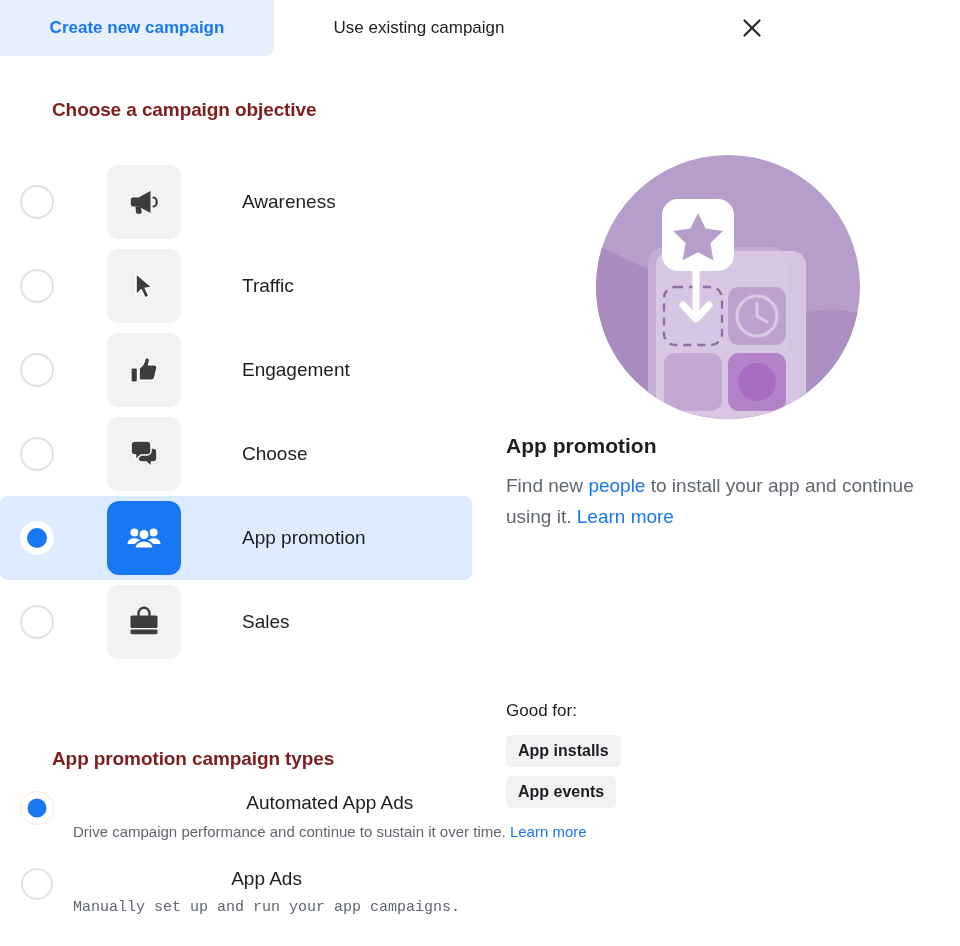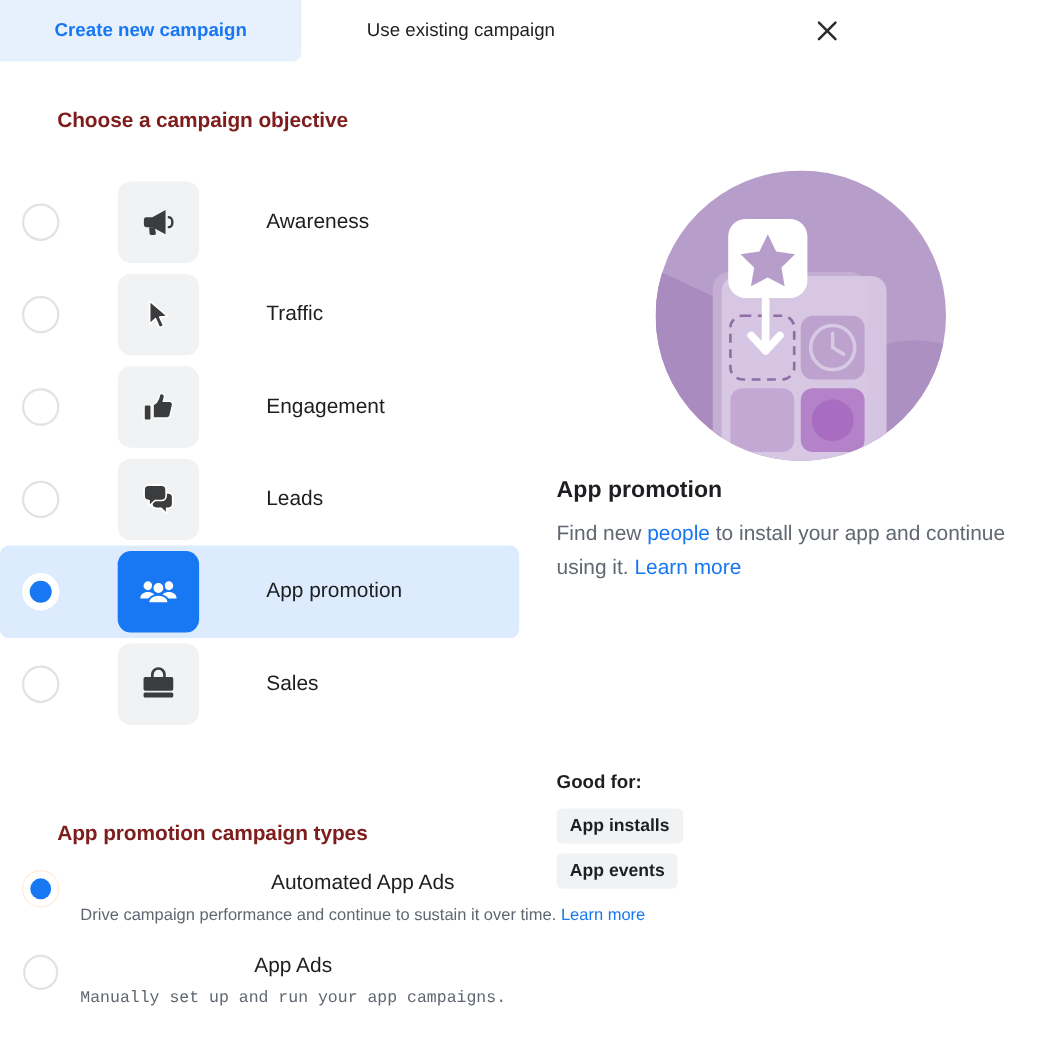--- a/index.html
+++ b/index.html
@@ -100,21 +100,21 @@
     font-size: 21px; font-weight: bold; color: #1c1e21;
   }
   .detail-desc {
     position: absolute; left: 0; top: 315px; width: 408px;
     font-size: 19px; line-height: 31px; color: #606770;
   }
   .detail-desc a { color: #1877f2; text-decoration: none; cursor: pointer; }
 
   .goodfor-label {
     position: absolute; left: 0; top: 546px;
-    font-size: 17px; font-weight: bold; color: #1c1e21;
+    font-size: 17px; font-weight: normal; color: #1c1e21;
   }
   .chips { position: absolute; left: 0; top: 580px; }
   .chip {
     display: inline-block;
     background: #f1f2f4; border-radius: 5px;
     padding: 7px 12px; margin-bottom: 9px;
     font-size: 16px; font-weight: bold; color: #1c1e21;
   }
   .chip-row { display: block; border-radius: 10px; }
 
@@ -205,21 +205,21 @@
     <div class="obj-row">
       <span class="radio"></span>
       <span class="icon-tile">
         <span>
           <svg width="36" height="36" viewBox="0 0 36 36">
             <path d="M16 12h11a4 4 0 0 1 4 4v6a4 4 0 0 1-4 4h-1.5v5l-5.2-5H16a4 4 0 0 1-4-4v-6a4 4 0 0 1 4-4z" fill="#3b3c3e" stroke="#fff" stroke-width="1.5" stroke-linejoin="round"></path>
             <path d="M9 5h12a4 4 0 0 1 4 4v6a4 4 0 0 1-4 4h-6.1l-5.4 5v-5H9a4 4 0 0 1-4-4V9a4 4 0 0 1 4-4z" fill="#3b3c3e" stroke="#fff" stroke-width="1.5" stroke-linejoin="round"></path>
           </svg>
         </span>
       </span>
-      <span class="obj-label">Leads</span>
+      <span class="obj-label">Choose</span>
     </div>
 
     <div class="obj-row selected">
       <span class="radio checked"></span>
       <span class="icon-tile active">
         <span>
           <svg width="36" height="36" viewBox="0 0 36 36">
             <circle cx="8.5" cy="12.5" r="4" fill="#ffffff"></circle>
             <path d="M1.5 24c0-3.6 3.1-5.8 7-5.8s7 2.2 7 5.8z" fill="#ffffff"></path>
             <circle cx="27.5" cy="12.5" r="4" fill="#ffffff"></circle>

